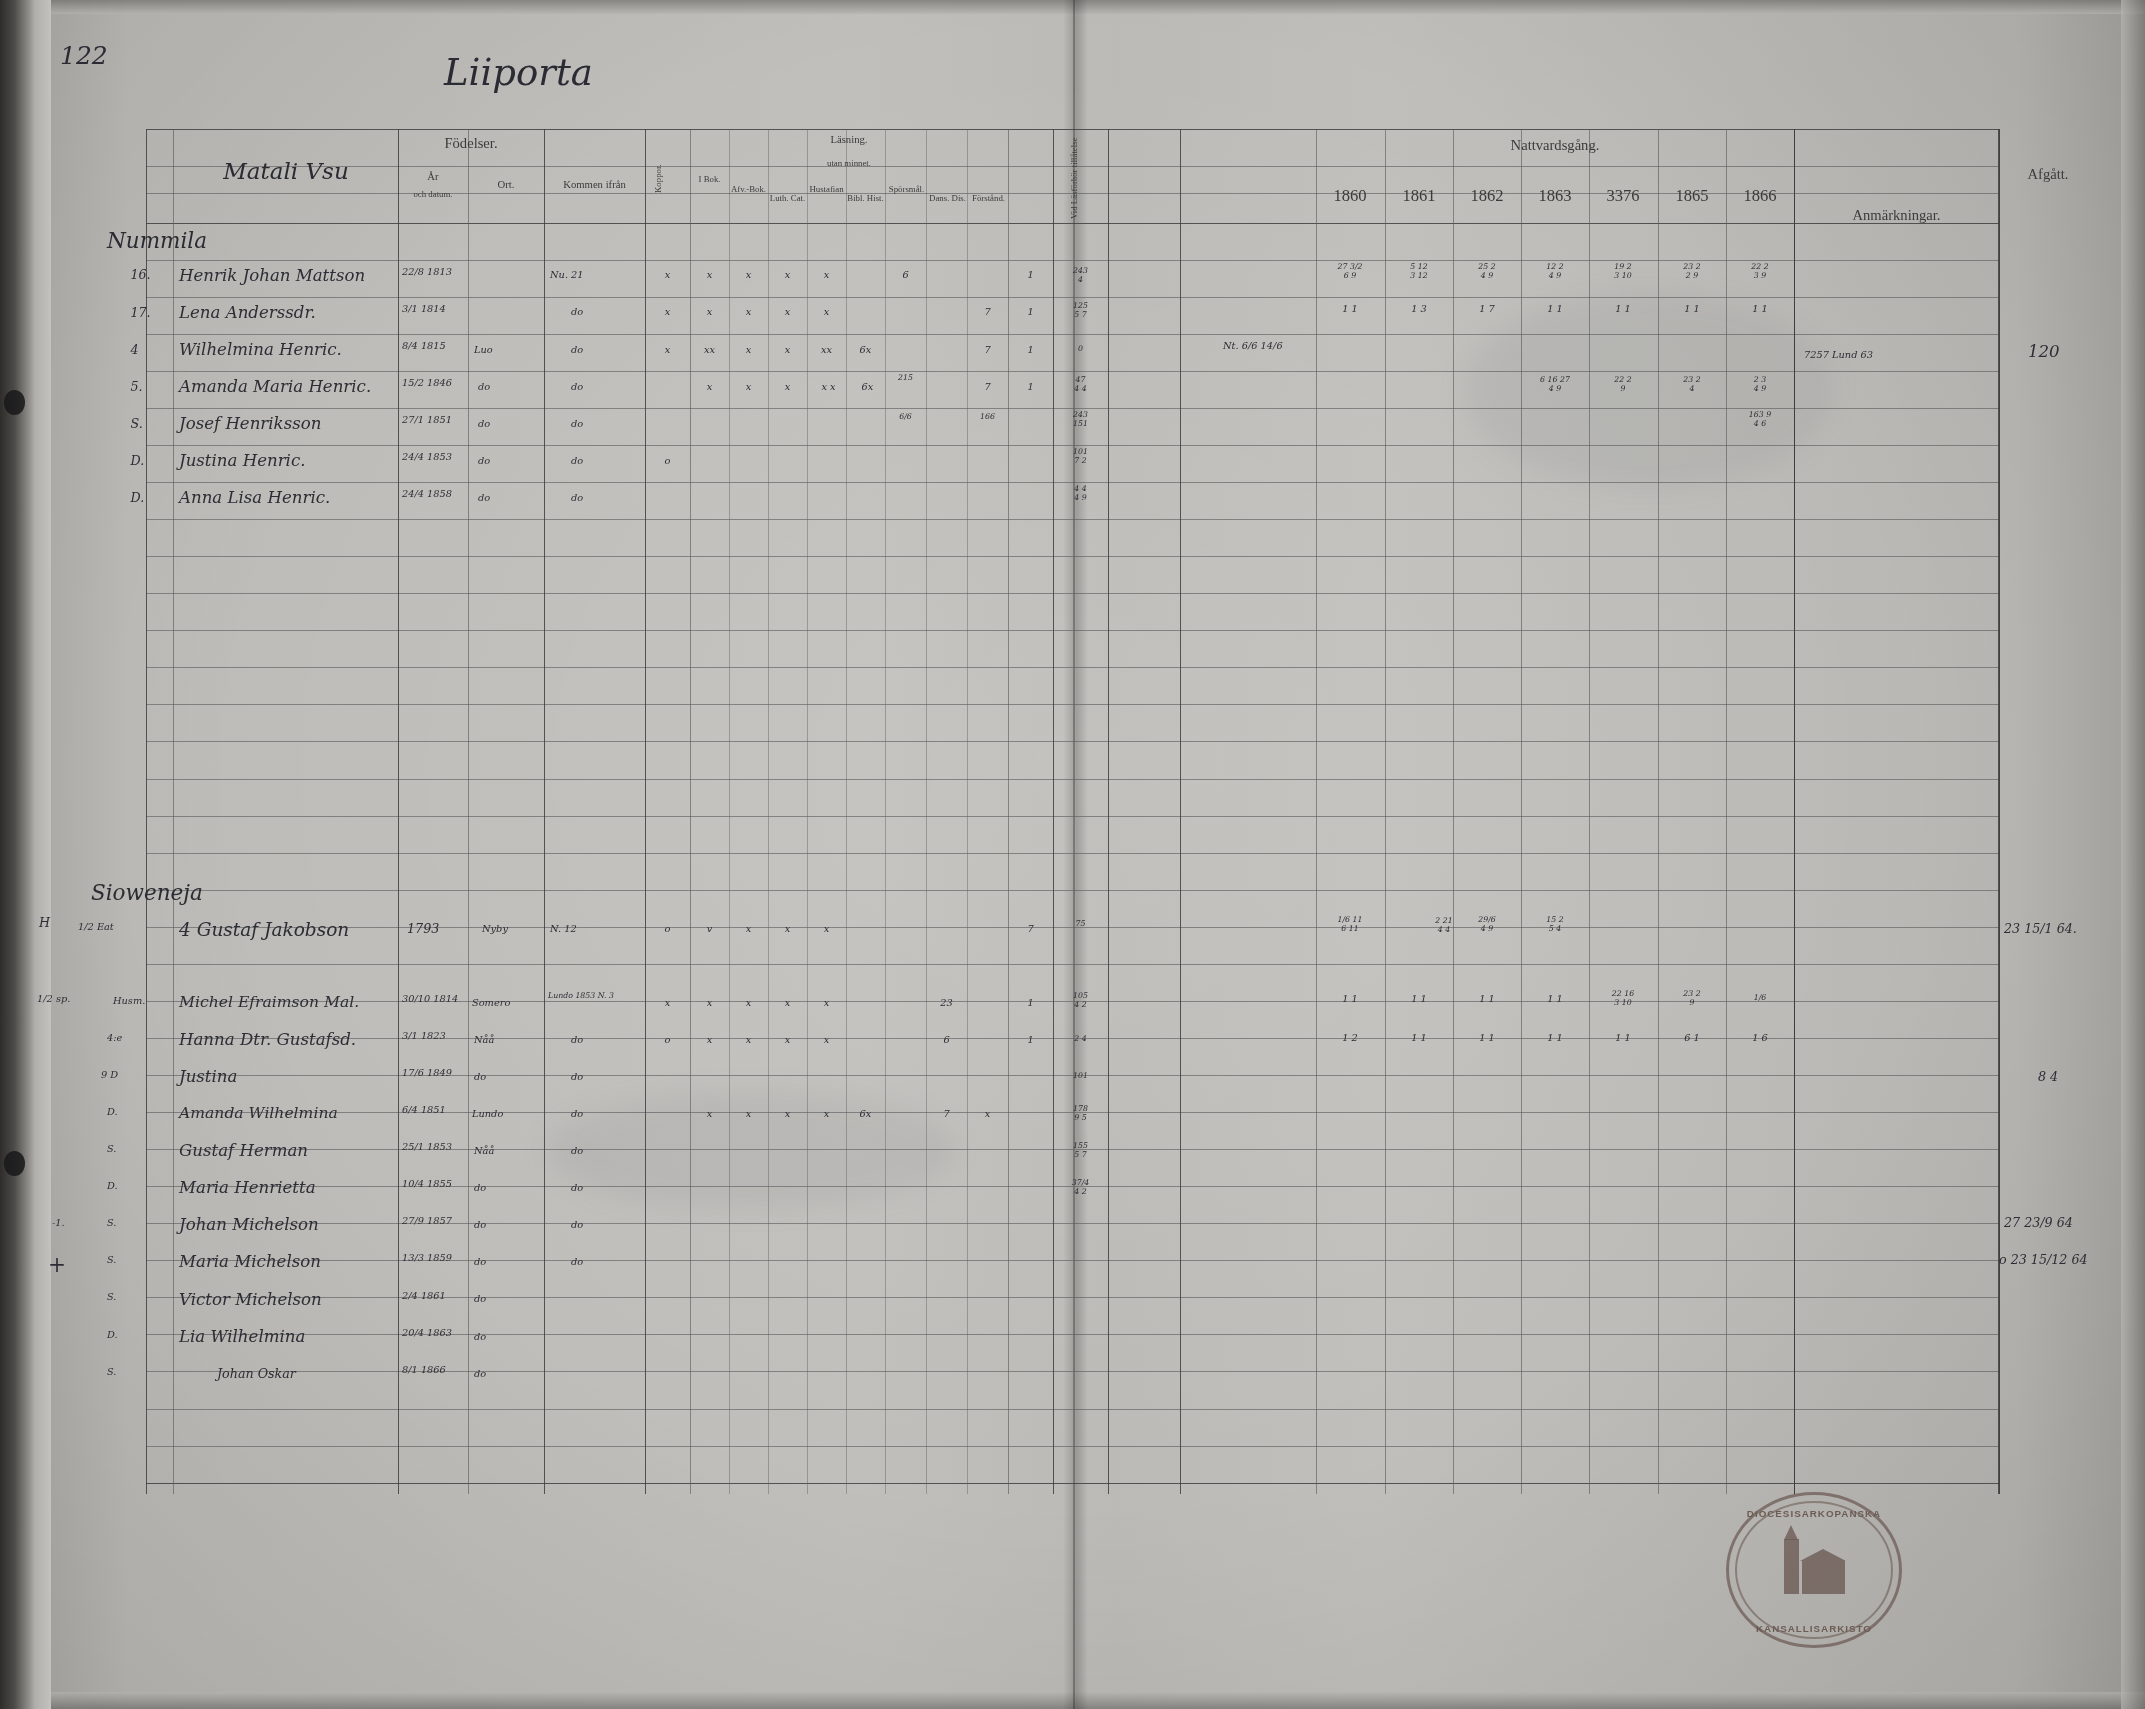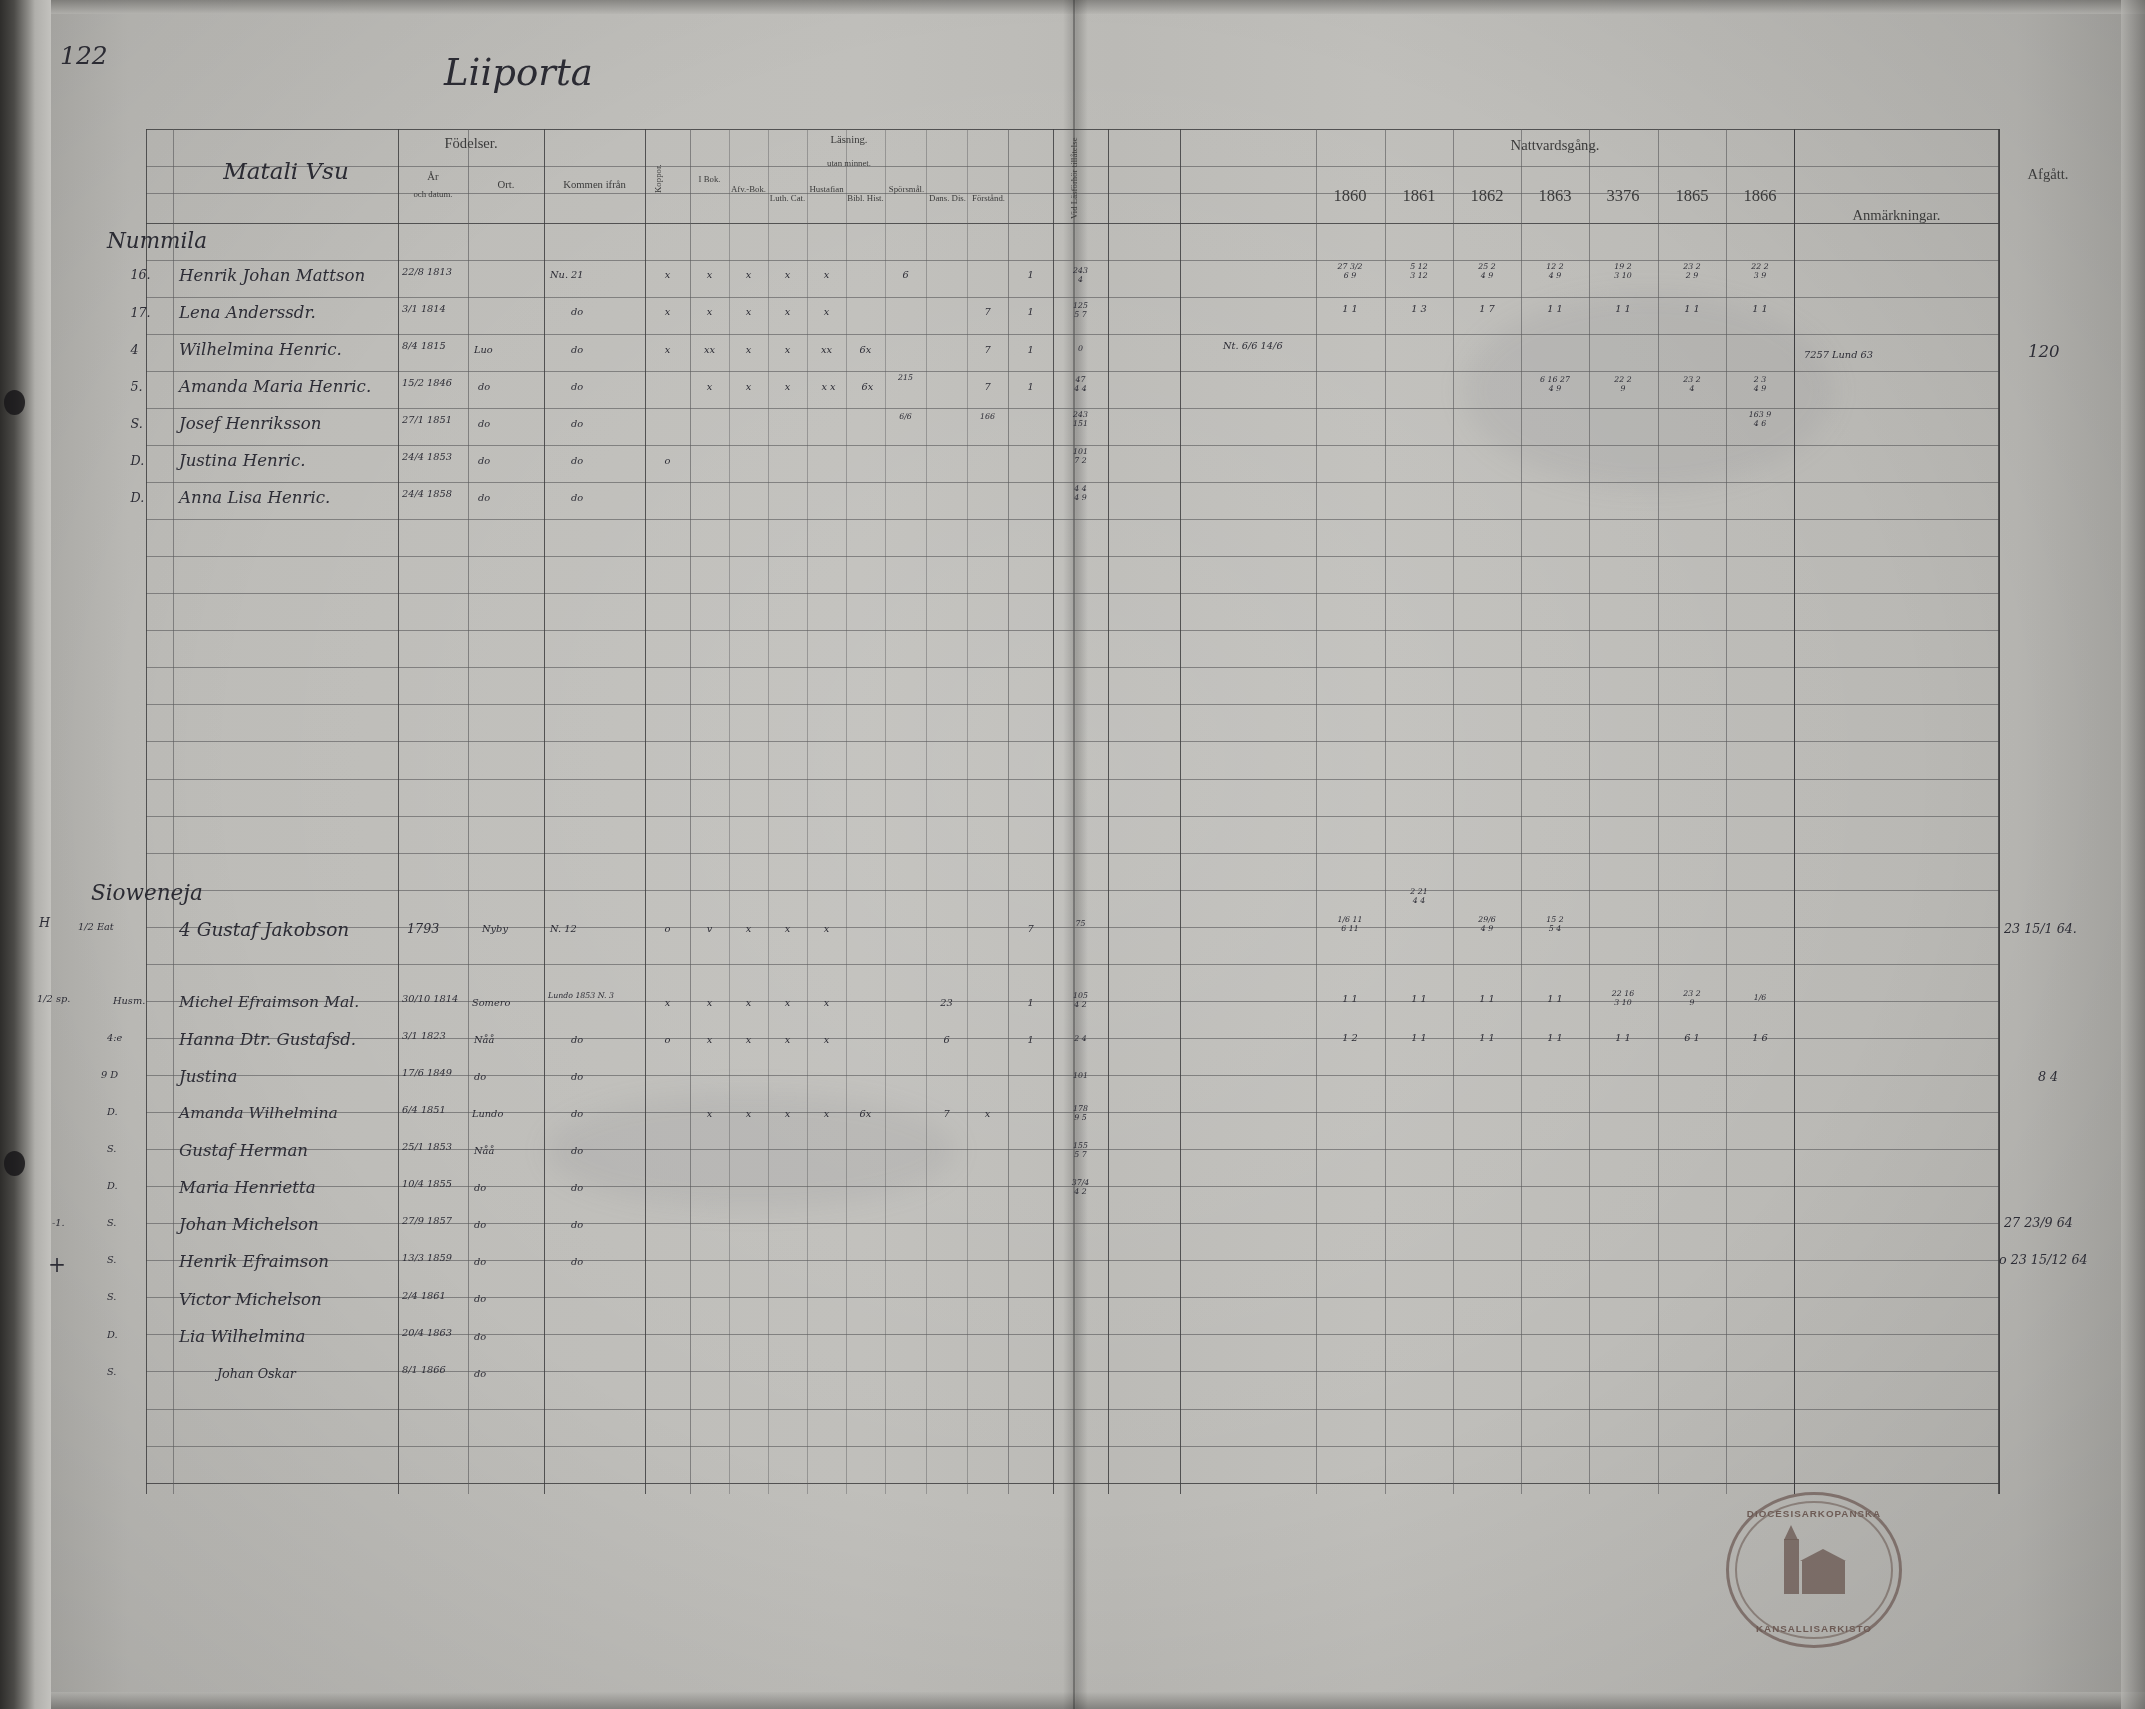--- a/index.html
+++ b/index.html
@@ -473,21 +473,21 @@
     <div class="cell xs" style="left:404px;top:794px;">N. 12</div>
     <div class="cell xs ctr" style="left:499px;top:794px;width:45px;">o</div>
     <div class="cell xs ctr" style="left:544px;top:794px;width:39px;">v</div>
     <div class="cell xs ctr" style="left:583px;top:794px;width:39px;">x</div>
     <div class="cell xs ctr" style="left:622px;top:794px;width:39px;">x</div>
     <div class="cell xs ctr" style="left:661px;top:794px;width:39px;">x</div>
     <div class="cell xs ctr" style="left:862px;top:794px;width:45px;">7</div>
     <div class="cell tiny ctr" style="left:907px;top:790px;width:55px;">75</div>
     <div class="cell tiny ctr" style="left:1170px;top:786px;width:68px;white-space:pre;">1/6 11
 6 11</div>
-    <div class="cell tiny ctr" style="left:1239px;top:758px;width:68px;white-space:pre;">2 21
+    <div class="cell tiny ctr" style="left:1239px;top:787px;width:68px;white-space:pre;padding-left:25px;">2 21
 4 4</div>
     <div class="cell tiny ctr" style="left:1307px;top:786px;width:68px;white-space:pre;">29/6
 4 9</div>
     <div class="cell tiny ctr" style="left:1375px;top:786px;width:68px;white-space:pre;">15 2
 5 4</div>
     <div class="cell sm" style="left:1858px;top:792px;">23 15/1 64.</div>
 
     <div class="cell xs" style="left:-109px;top:864px;">1/2 sp.</div>
     <div class="cell xs" style="left:-33px;top:866px;">Husm.</div>
     <div class="cell" style="left:33px;top:864px;font-size:15.6px;">Michel Efraimson Mal.</div>
@@ -576,21 +576,21 @@
     <div class="cell xs" style="left:-94px;top:1088px;">-1.</div>
     <div class="cell xs" style="left:-39px;top:1088px;">S.</div>
     <div class="cell" style="left:33px;top:1086px;">Johan Michelson</div>
     <div class="cell xs" style="left:256px;top:1086px;">27/9 1857</div>
     <div class="cell xs" style="left:328px;top:1090px;">do</div>
     <div class="cell xs" style="left:425px;top:1090px;">do</div>
     <div class="cell sm" style="left:1858px;top:1086px;">27 23/9 64</div>
 
     <div class="cell" style="left:-98px;top:1123px;font-size:21.5px;">+</div>
     <div class="cell xs" style="left:-39px;top:1125px;">S.</div>
-    <div class="cell" style="left:33px;top:1123px;">Henrik Efraimson</div>
+    <div class="cell" style="left:33px;top:1123px;">Maria Michelson</div>
     <div class="cell xs" style="left:256px;top:1123px;">13/3 1859</div>
     <div class="cell xs" style="left:328px;top:1127px;">do</div>
     <div class="cell xs" style="left:425px;top:1127px;">do</div>
     <div class="cell sm" style="left:1853px;top:1123px;">o 23 15/12 64</div>
 
     <div class="cell xs" style="left:-39px;top:1162px;">S.</div>
     <div class="cell" style="left:33px;top:1161px;">Victor Michelson</div>
     <div class="cell xs" style="left:256px;top:1161px;">2/4 1861</div>
     <div class="cell xs" style="left:328px;top:1164px;">do</div>
 

